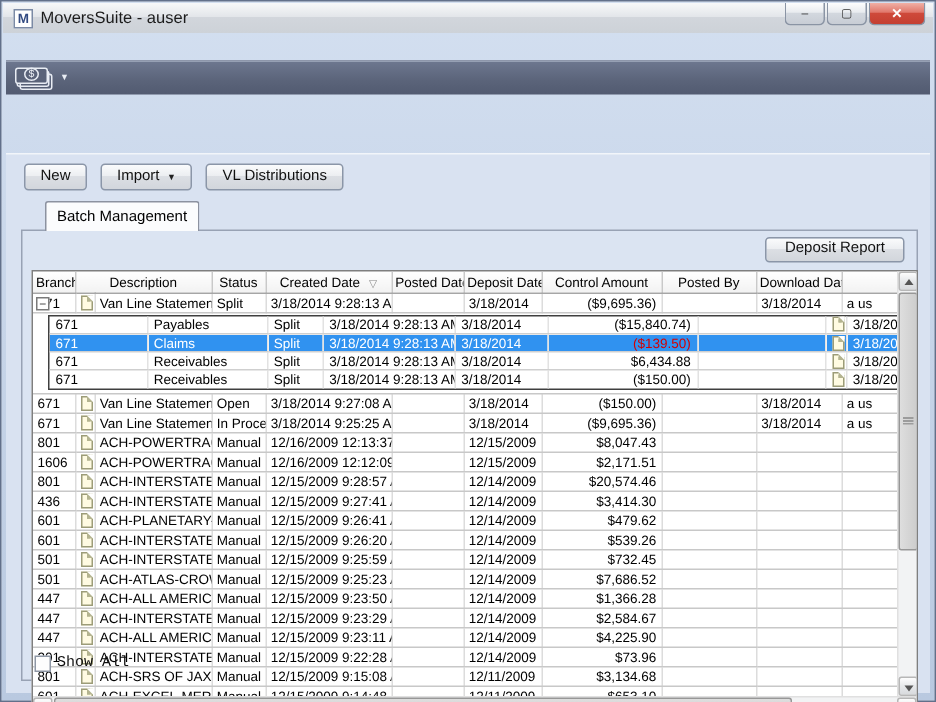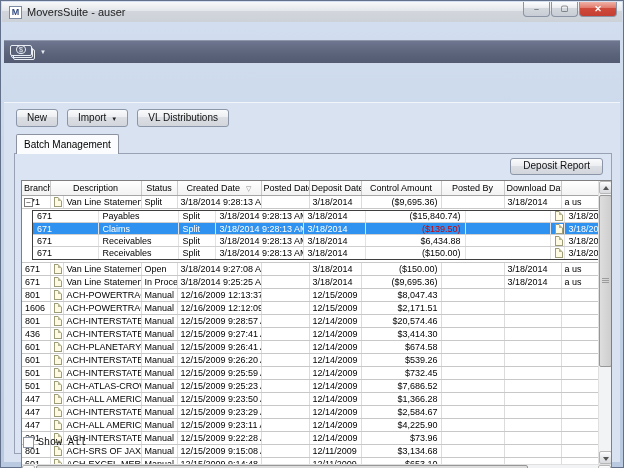--- a/index.html
+++ b/index.html
@@ -80,21 +80,21 @@
   .btn {
     display:inline-block;
     border:1px solid #8b96a8; border-radius:3px;
     background:linear-gradient(#fafbfc,#eceef1 45%,#dcdfe4 46%,#d2d6dc);
     font-size:10px; color:#111; text-align:center;
     padding:2px 10px; height:18px; line-height:12px;
   }
   .toprow { position:absolute; top:6px; left:12px; display:flex; gap:9px; }
   .caret-sm { font-size:6px; margin-left:5px; color:#222; }
   
-  .tabstrip { position:absolute; top:31px; left:12px; display:flex; align-items:flex-end; z-index:2;justify-content:space-between; }
+  .tabstrip { position:absolute; top:31px; left:26px; display:flex; align-items:flex-end; z-index:2;justify-content:space-between; }
   .tab {
     font-size:10px; padding:2px 7px 2px;
     border:1px solid #8c92a0; border-bottom:none;
     border-radius:2px 2px 0 0;
     background:linear-gradient(#f0f2f5,#dde0e6);
     margin-right:1px; height:17px; line-height:13px;
   }
   .tab.active {
     background:#fbfcfd; height:20px; line-height:16px;
     position:relative; z-index:3; margin-bottom:-1px;
@@ -435,21 +435,21 @@
                 <td></td>
               </tr>
               <tr>
                 <td class="branch">601</td>
                 <td><span class="doc"></span></td>
                 <td>ACH-PLANETARY-ME</td>
                 <td>Manual</td>
                 <td>12/15/2009 9:26:41 AM</td>
                 <td></td>
                 <td>12/14/2009</td>
-                <td class="num">$674.58</td>
+                <td class="num">$479.62</td>
                 <td></td>
                 <td></td>
                 <td></td>
               </tr>
               <tr>
                 <td class="branch">601</td>
                 <td><span class="doc"></span></td>
                 <td>ACH-INTERSTATE-M</td>
                 <td>Manual</td>
                 <td>12/15/2009 9:26:20 AM</td>

